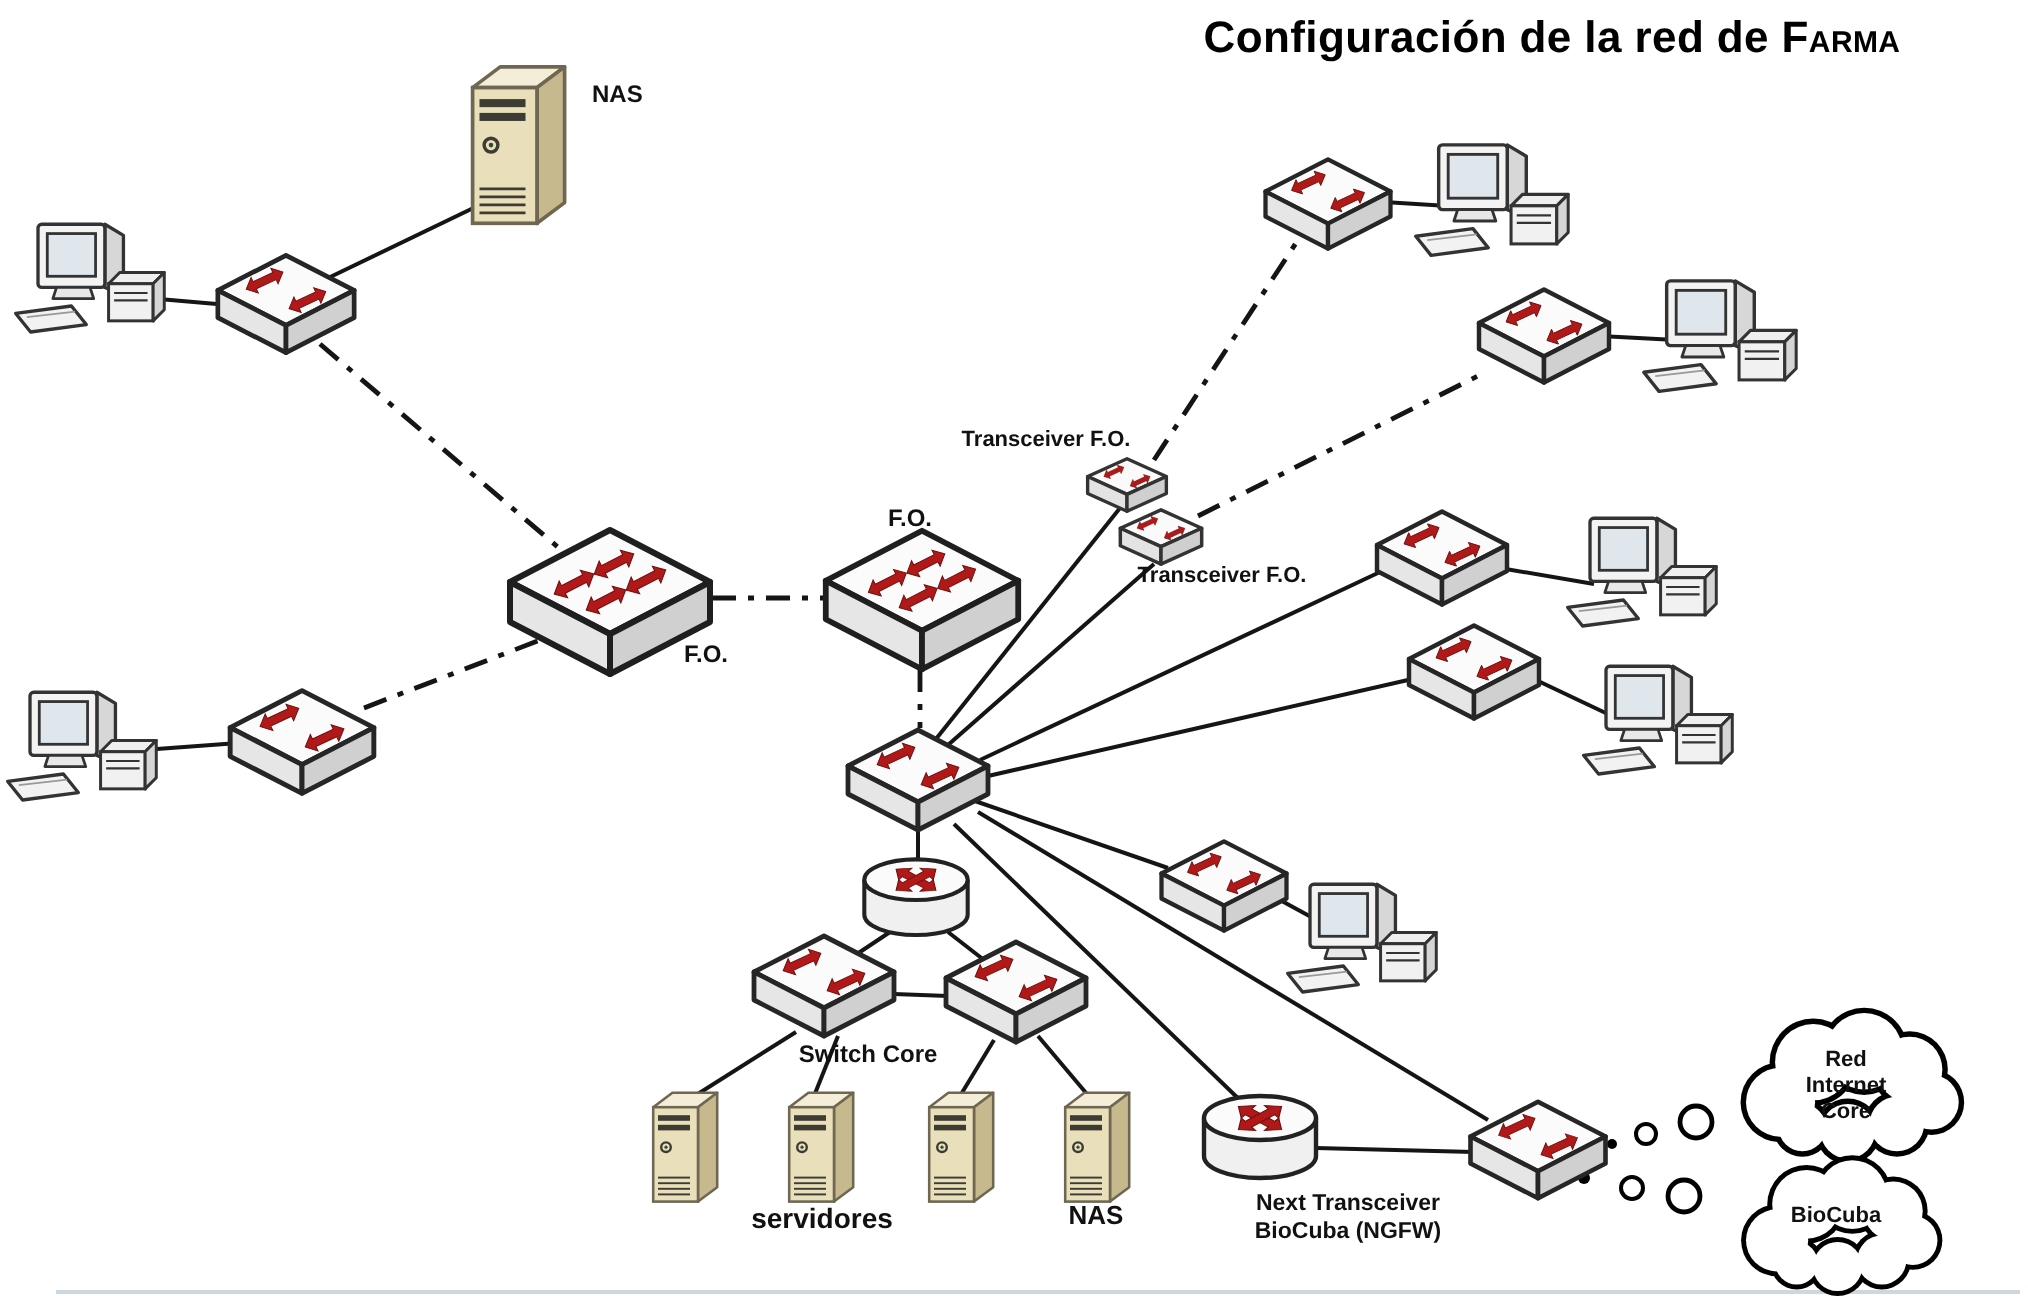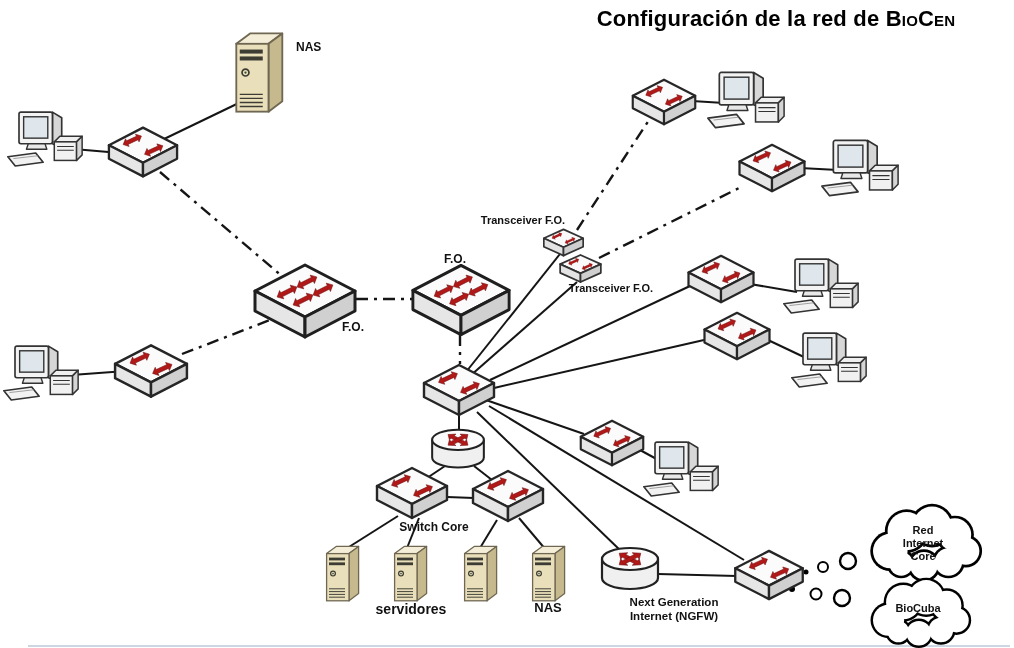--- a/index.html
+++ b/index.html
@@ -310,35 +310,35 @@
         <use href="#sym-cloud"></use>
       </svg>
     </div>
   <div class="node" style="left:854px;top:576px;width:128px;height:72px">
       <svg viewBox="0 0 132 88">
         <use href="#sym-cloud"></use>
       </svg>
     </div>
 
   <div class="title">
-    <span style="display:inline">Configuración de la red de </span><span class="brand" style="display:inline">BioCen</span>
+    <span style="display:inline">Configuración de la red de </span><span class="brand" style="display:inline">Farma</span>
   </div>
 
   <div class="lbl" style="left:296px;top:40px;width:40px;font-size:12px;text-align:left">NAS</div>
   <div class="lbl" style="left:332px;top:320px;width:42px;font-size:12px">F.O.</div>
   <div class="lbl" style="left:434px;top:252px;width:42px;font-size:12px">F.O.</div>
   <div class="lbl" style="left:470px;top:214px;width:106px;font-size:11px">Transceiver F.O.</div>
   <div class="lbl" style="left:558px;top:282px;width:106px;font-size:11px">Transceiver F.O.</div>
   <div class="lbl" style="left:388px;top:520px;width:92px;font-size:12px">Switch Core</div>
   <div class="lbl" style="left:366px;top:601px;width:90px;font-size:14px">servidores</div>
   <div class="lbl" style="left:526px;top:600px;width:44px;font-size:13px">NAS</div>
 
   <div class="lbl" style="left:612px;top:596px;width:124px;font-size:11.5px">
-    <span>Next Generation</span>
-    <span>Internet (NGFW)</span>
+    <span>Next Transceiver</span>
+    <span>BioCuba (NGFW)</span>
   </div>
 
   <div class="lbl" style="left:863px;top:524px;width:120px;font-size:11px;z-index:4">
     <span>Red</span>
     <span>Internet</span>
     <span>Core</span>
   </div>
   <div class="lbl" style="left:858px;top:602px;width:120px;font-size:11px;z-index:4">BioCuba</div>
 
   <div class="baseline"></div>

